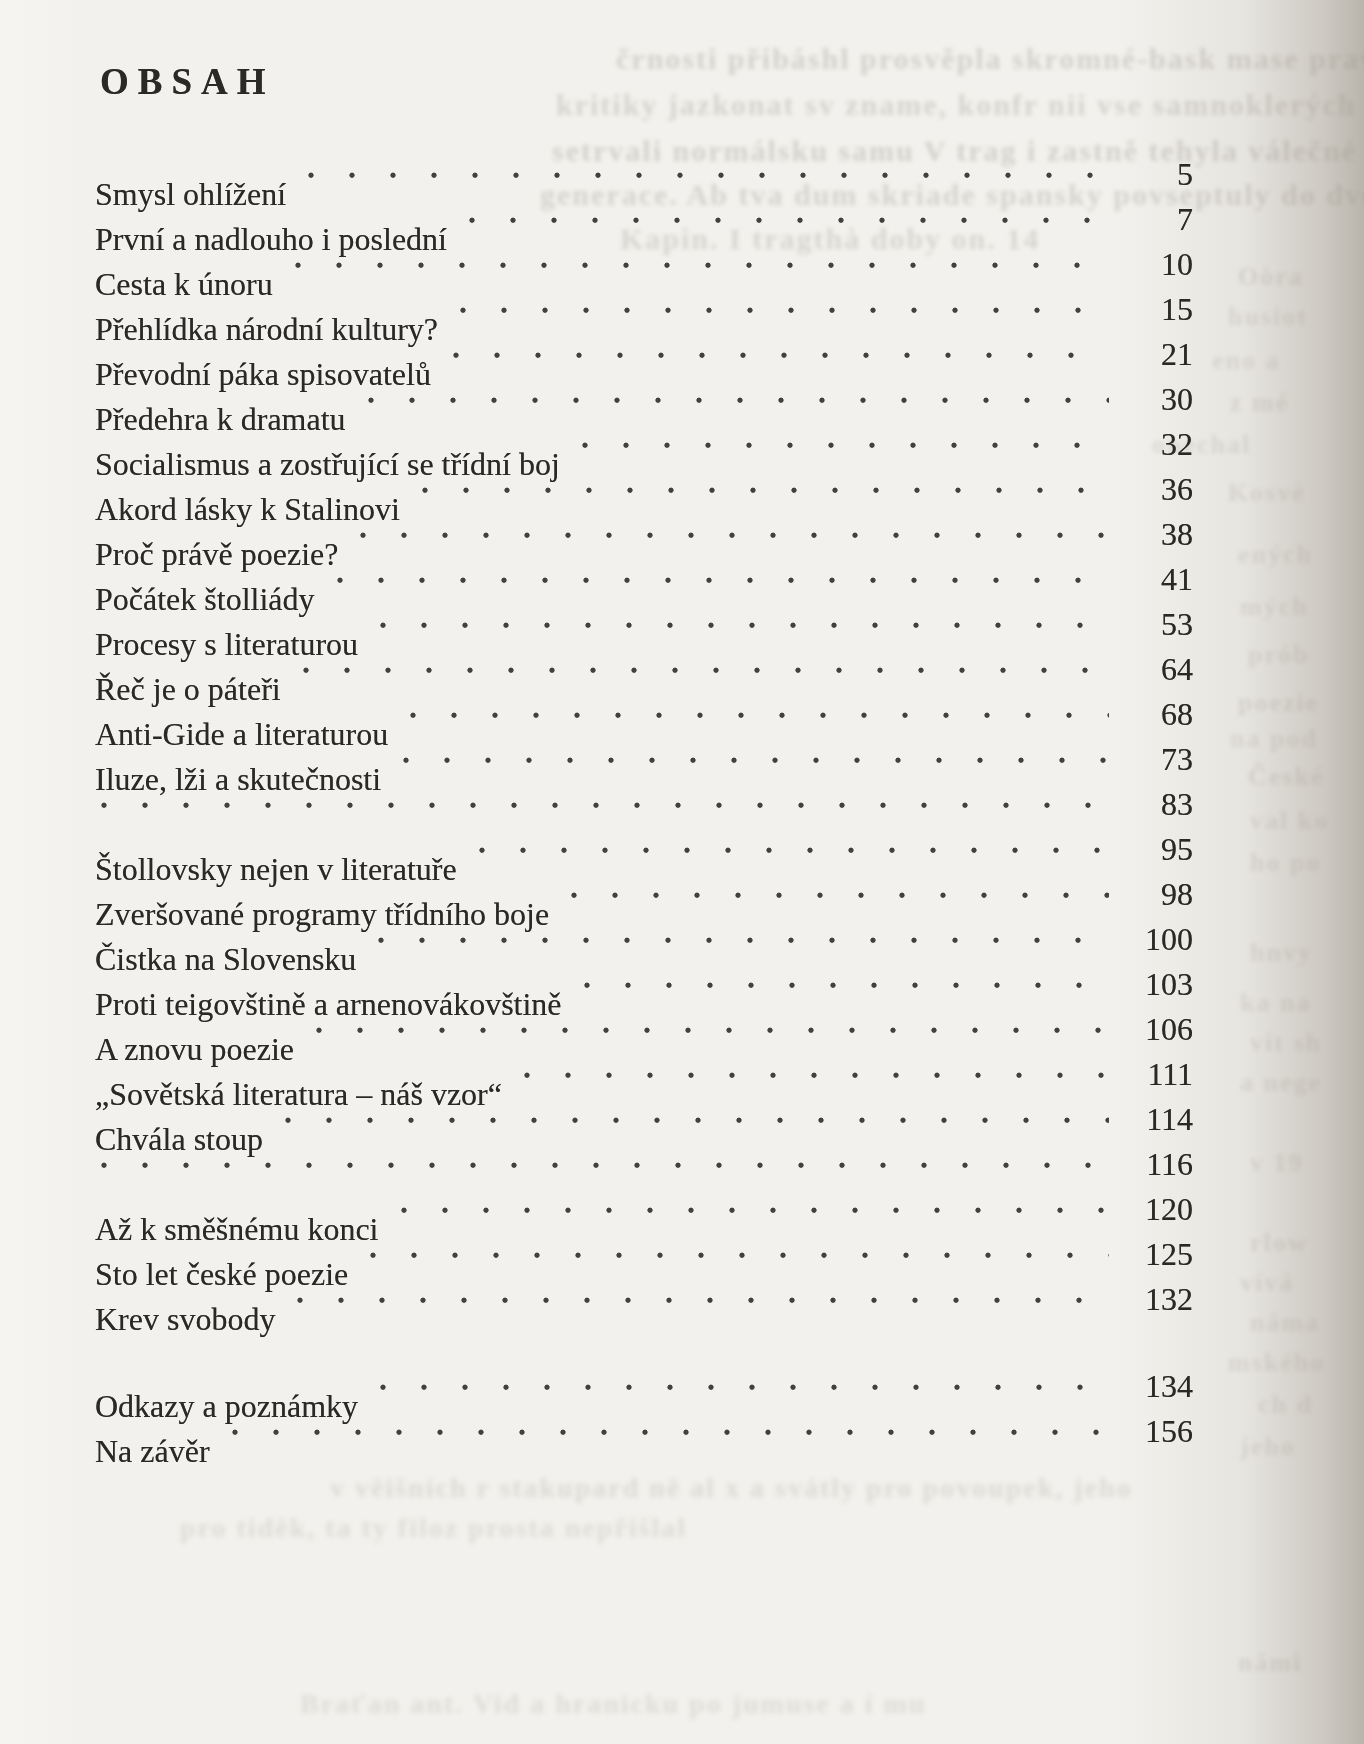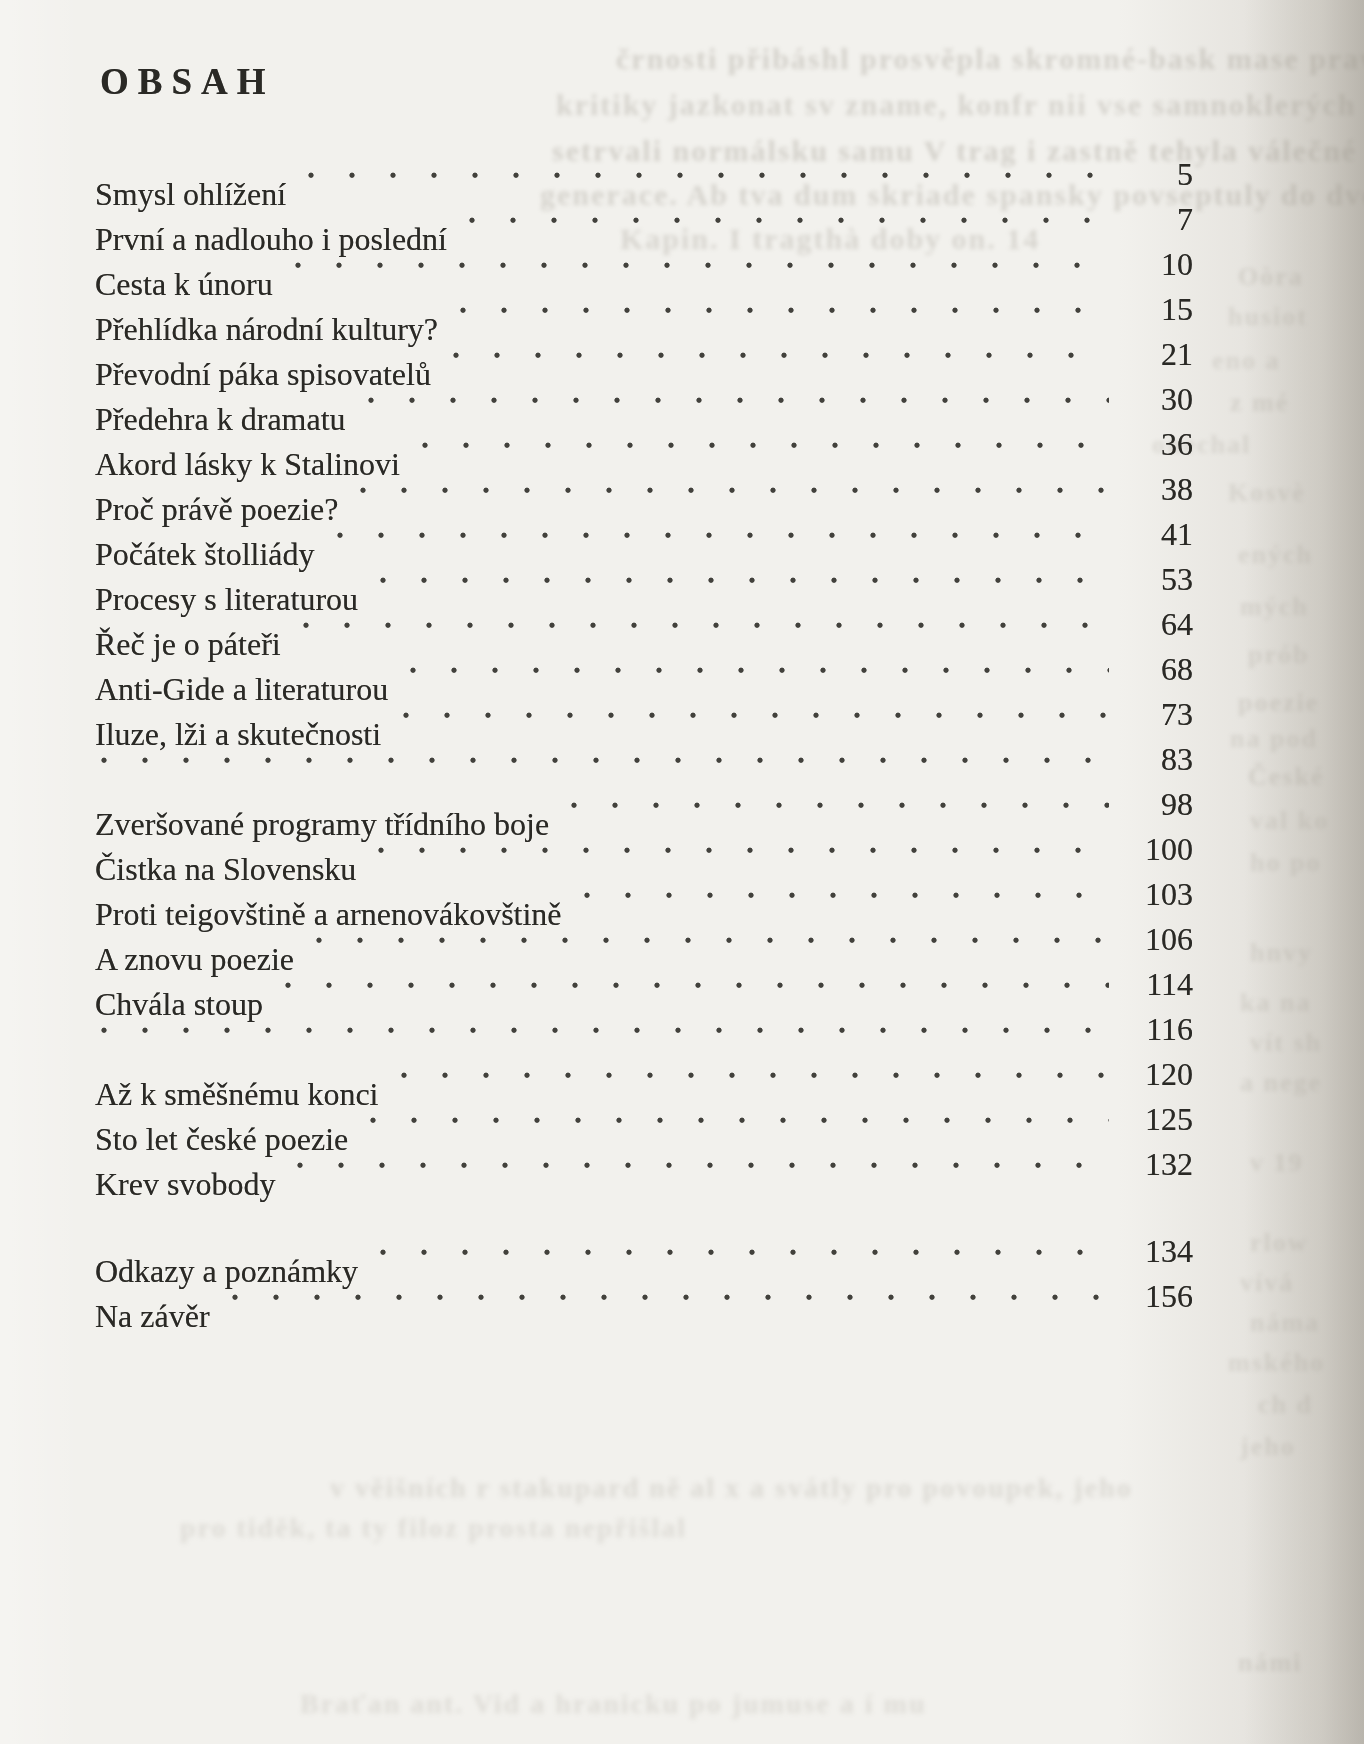--- a/index.html
+++ b/index.html
@@ -156,20 +156,25 @@
         <span class="t">Převodní páka spisovatelů</span>
         <span class="leader"></span>
         <span class="pg">21</span>
       </div>
       <div class="row">
         <span class="t">Předehra k dramatu</span>
         <span class="leader"></span>
         <span class="pg">30</span>
       </div>
       <div class="row">
+        <span class="t">Socialismus a zostřující se třídní boj</span>
+        <span class="leader"></span>
+        <span class="pg">32</span>
+      </div>
+      <div class="row">
         <span class="t">Akord lásky k Stalinovi</span>
         <span class="leader"></span>
         <span class="pg">36</span>
       </div>
       <div class="row">
         <span class="t">Proč právě poezie?</span>
         <span class="leader"></span>
         <span class="pg">38</span>
       </div>
       <div class="row">
@@ -195,38 +200,48 @@
       <div class="row">
         <span class="t">Iluze, lži a skutečnosti</span>
         <span class="leader"></span>
         <span class="pg">73</span>
       </div>
       <div class="row">
         <span class="leader"></span>
         <span class="pg">83</span>
       </div>
       <div class="row">
+        <span class="t">Štollovsky nejen v literatuře</span>
+        <span class="leader"></span>
+        <span class="pg">95</span>
+      </div>
+      <div class="row">
         <span class="t">Zveršované programy třídního boje</span>
         <span class="leader"></span>
         <span class="pg">98</span>
       </div>
       <div class="row">
         <span class="t">Čistka na Slovensku</span>
         <span class="leader"></span>
         <span class="pg">100</span>
       </div>
       <div class="row">
         <span class="t">Proti teigovštině a arnenovákovštině</span>
         <span class="leader"></span>
         <span class="pg">103</span>
       </div>
       <div class="row">
         <span class="t">A znovu poezie</span>
         <span class="leader"></span>
         <span class="pg">106</span>
+      </div>
+      <div class="row">
+        <span class="t">„Sovětská literatura – náš vzor“</span>
+        <span class="leader"></span>
+        <span class="pg">111</span>
       </div>
       <div class="row">
         <span class="t">Chvála stoup</span>
         <span class="leader"></span>
         <span class="pg">114</span>
       </div>
       <div class="row">
         <span class="leader"></span>
         <span class="pg">116</span>
       </div>

